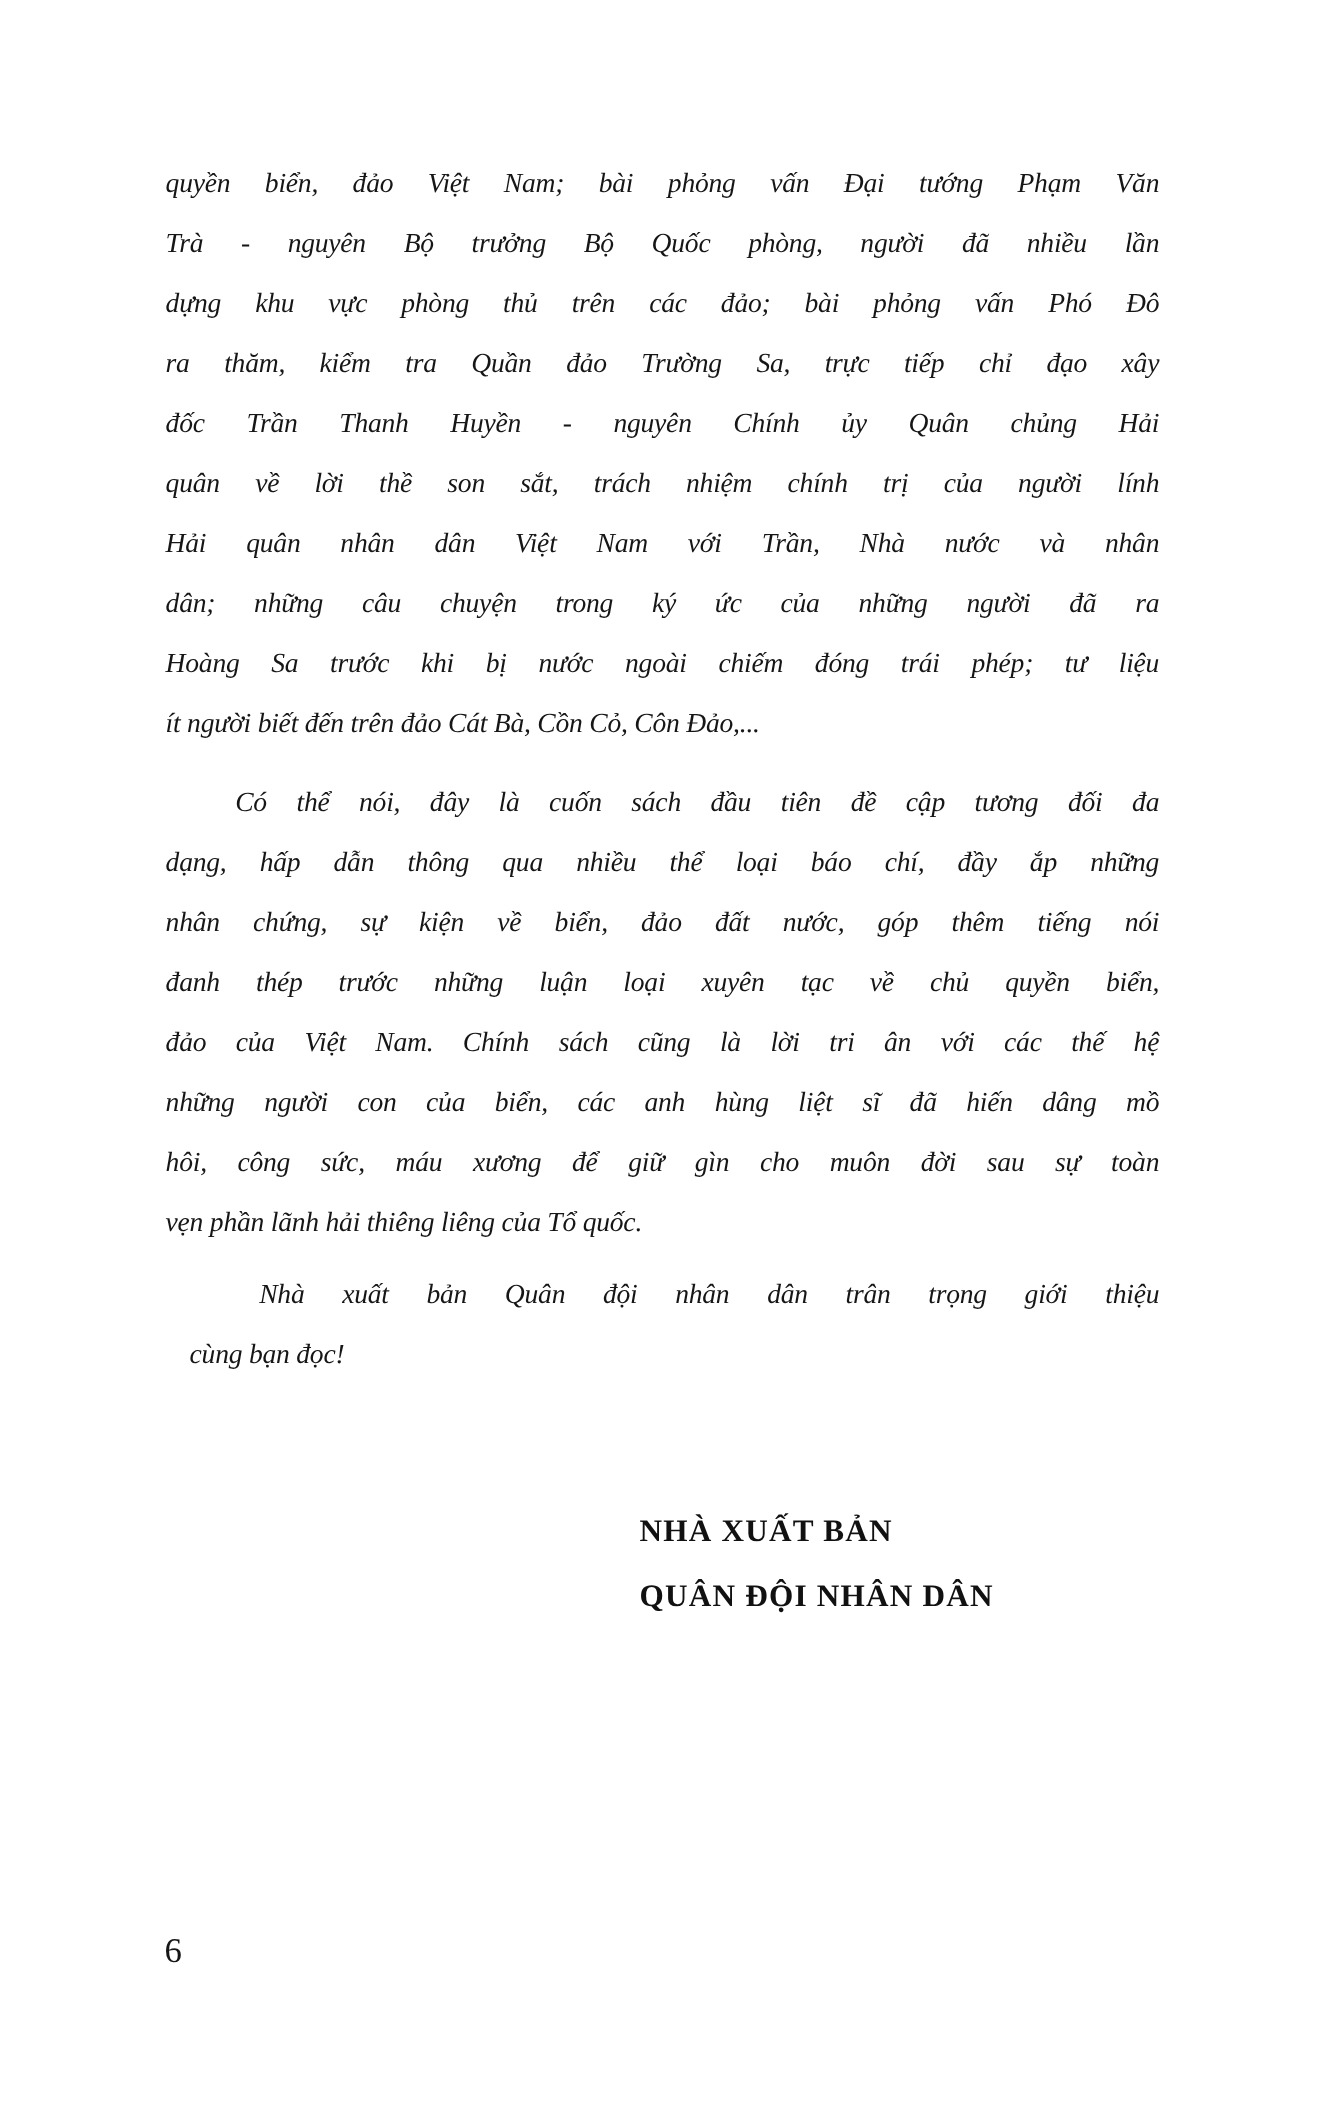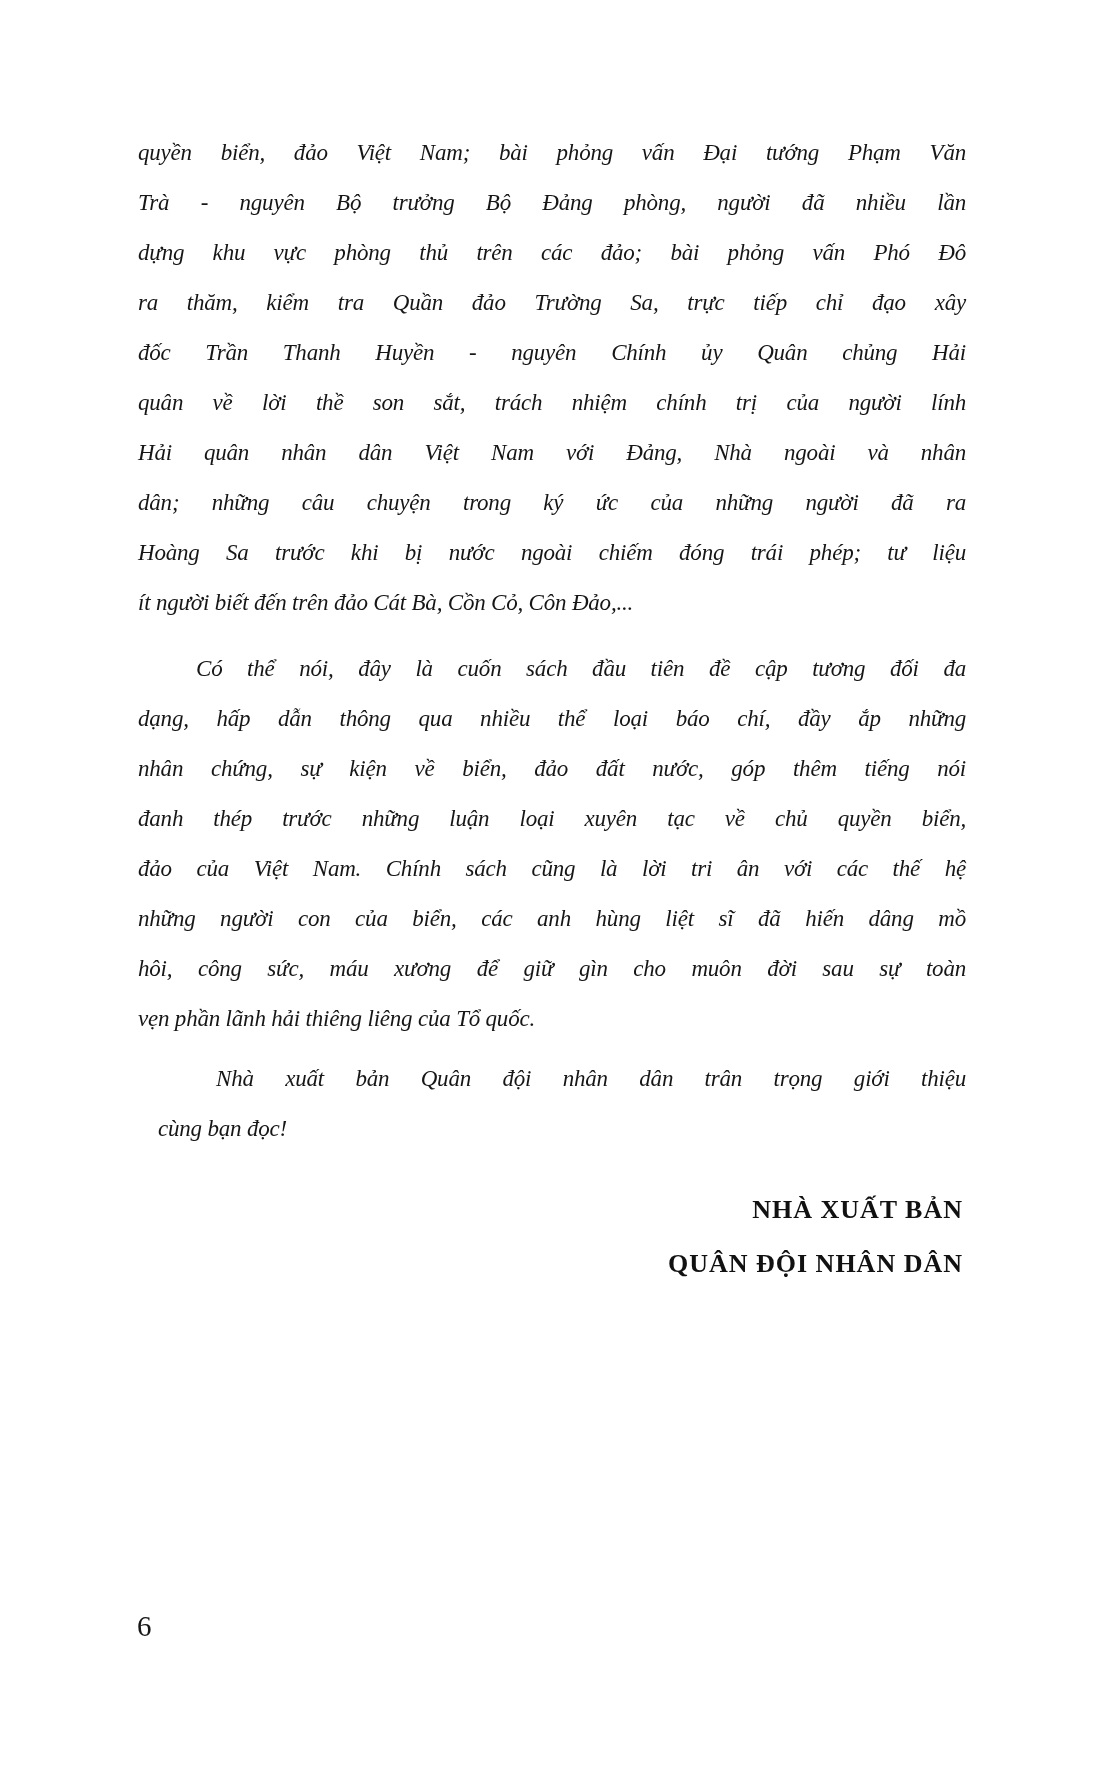--- a/index.html
+++ b/index.html
@@ -41,23 +41,23 @@
   .bline.end {
     text-align: left;
     text-align-last: left;
   }
   .bline.ind {
     text-indent: 58px;
   }
   .signature {
     position: absolute;
     left: 533px;
-    top: 1183px;
+    top: 1249px;
     width: 430px;
-    text-align: right;
+    text-align: left;
     font-weight: bold;
     font-style: normal;
     font-size: 26px;
     letter-spacing: 1px;
     line-height: 54px;
     color: #111111;
   }
   .page-number {
     position: absolute;
     left: 137px;
@@ -70,26 +70,26 @@
 </style>
 </head>
 <body>
 
 <div class="page">
 
   <div class="text-block">
 
     <div class="para p1">
       <div class="bline j">quyền biển, đảo Việt Nam; bài phỏng vấn Đại tướng Phạm Văn</div>
-      <div class="bline j">Trà - nguyên Bộ trưởng Bộ Đảng phòng, người đã nhiều lần</div>
+      <div class="bline j">Trà - nguyên Bộ trưởng Bộ Quốc phòng, người đã nhiều lần</div>
       <div class="bline j">dựng khu vực phòng thủ trên các đảo; bài phỏng vấn Phó Đô</div>
       <div class="bline j">ra thăm, kiểm tra Quần đảo Trường Sa, trực tiếp chỉ đạo xây</div>
       <div class="bline j">đốc Trần Thanh Huyền - nguyên Chính ủy Quân chủng Hải</div>
       <div class="bline j">quân về lời thề son sắt, trách nhiệm chính trị của người lính</div>
-      <div class="bline j">Hải quân nhân dân Việt Nam với Đảng, Nhà ngoài và nhân</div>
+      <div class="bline j">Hải quân nhân dân Việt Nam với Trần, Nhà nước và nhân</div>
       <div class="bline j">dân; những câu chuyện trong ký ức của những người đã ra</div>
       <div class="bline j">Hoàng Sa trước khi bị nước ngoài chiếm đóng trái phép; tư liệu</div>
       <div class="bline end">ít người biết đến trên đảo Cát Bà, Cồn Cỏ, Côn Đảo,...</div>
     </div>
 
     <div class="para p2">
       <div class="bline j ind">Có thể nói, đây là cuốn sách đầu tiên đề cập tương đối đa</div>
       <div class="bline j">dạng, hấp dẫn thông qua nhiều thể loại báo chí, đầy ắp những</div>
       <div class="bline j">nhân chứng, sự kiện về biển, đảo đất nước, góp thêm tiếng nói</div>
       <div class="bline j">đanh thép trước những luận loại xuyên tạc về chủ quyền biển,</div>

